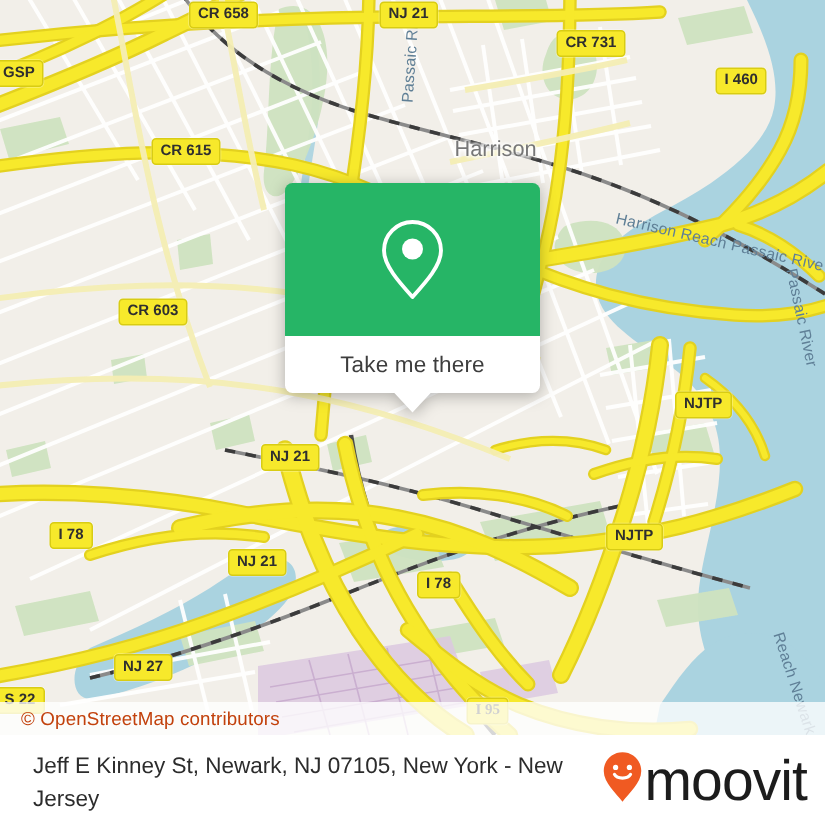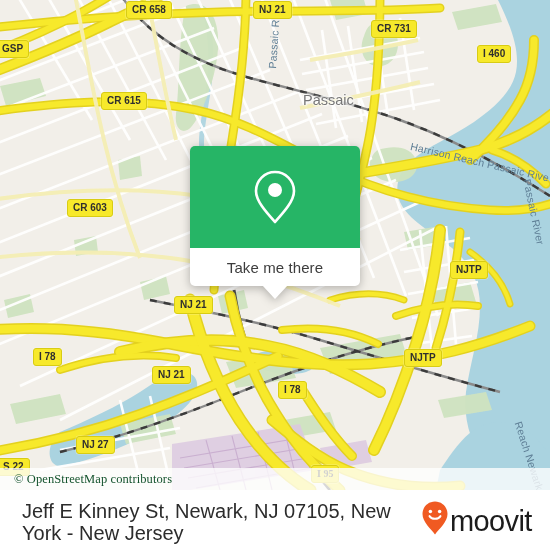--- a/index.html
+++ b/index.html
@@ -47,23 +47,23 @@
     height: 22px;
     background: rgba(255,255,255,0.78);
     display: flex;
     align-items: center;
     box-sizing: border-box;
     padding-left: 14px;
     z-index: 40;
   }
   .attribution span {
     font-size: 12.5px;
-    color: #14532d;
+    color: #c2410c;
     letter-spacing: 0.1px;
-    font-family: Liberation Serif, serif;
+    font-family: Liberation Sans, sans-serif;
   }
 
   
   .shield {
     position: absolute;
     z-index: 25;
     background: #f7e92b;
     border: 1.3px solid #d8cc14;
     border-radius: 3px;
     color: #2f2f2f;
@@ -97,21 +97,20 @@
   }
 
   
   .popup {
     position: absolute;
     left: 190px;
     top: 122px;
     width: 170px;
     z-index: 60;
     filter: drop-shadow(0 2px 5px rgba(0,0,0,0.28));
-    margin-top: 24px;
   }
   .popup-top {
     height: 102px;
     background: #26b566;
     border-radius: 5px 5px 0 0;
     display: flex;
     align-items: center;
     justify-content: center;
   }
   .popup-pin svg { display: block; }
@@ -149,36 +148,36 @@
     width: 550px;
     height: 60px;
     background: #ffffff;
     display: flex;
     align-items: flex-start;
     box-sizing: border-box;
     padding: 10px 12px 0 22px;
   }
   .footer-title {
     flex: 1 1 auto;
-    font-size: 20px;
+    font-size: 15px;
     line-height: 22px;
     color: #2c2c2c;
     font-family: "Liberation Sans", sans-serif;
     padding-right: 10px;
     max-width: 390px;
   }
   .brand {
     flex: 0 0 auto;
     display: flex;
     align-items: center;
     padding-top: 1px;
   }
   .brand-mark { display: block; }
   .brand-word {
-    font-size: 29px;
+    font-size: 38px;
     line-height: 33px;
     color: #1c1c1c;
     font-family: "Liberation Sans", sans-serif;
     font-weight: normal;
     letter-spacing: -0.6px;
     margin-left: 2px;
     position: relative;
     top: 1px;
   }
 </style>
@@ -402,34 +401,34 @@
           <path d="M-10,258 C60,250 130,250 196,262 C250,272 296,288 340,306"></path>
           <path d="M74,-10 C84,40 92,90 104,140 C114,182 126,222 140,258"></path>
           <path d="M146,-10 C156,40 164,90 176,140"></path>
           <path d="M310,60 C346,54 382,48 418,40"></path>
           <path d="M300,108 C340,100 380,92 420,82"></path>
         </g>
 
       </g>
     </svg>
 
-    <div class="place-label" style="left:303px; top:92px;">Passaic</div>
+    <div class="place-label" style="left:303px; top:92px;">Harrison</div>
 
     <div class="water-label" style="left:266px; top:68px; transform:rotate(-86deg); transform-origin:left top;">Passaic River</div>
     <div class="water-label" style="left:412px; top:140px; transform:rotate(13deg); transform-origin:left top;">Harrison Reach Passaic Rive</div>
     <div class="water-label" style="left:533px; top:178px; transform:rotate(78deg); transform-origin:left top;">Passaic River</div>
     <div class="water-label" style="left:524px; top:420px; transform:rotate(72deg); transform-origin:left top;">Reach Newark Bay</div>
 
     <div class="shield" style="left:126px; top:1px;">CR 658</div>
     <div class="shield" style="left:253px; top:1px;">NJ 21</div>
     <div class="shield" style="left:371px; top:20px;">CR 731</div>
     <div class="shield" style="left:477px; top:45px;">I 460</div>
     <div class="shield" style="left:-4px;  top:40px;">GSP</div>
     <div class="shield" style="left:101px; top:92px;">CR 615</div>
-    <div class="shield" style="left:67px;  top:199px;">CR 603</div>
+    <div class="shield" style="left:79px;  top:199px;">CR 603</div>
     <div class="shield" style="left:450px; top:261px;">NJTP</div>
     <div class="shield" style="left:174px; top:296px;">NJ 21</div>
     <div class="shield" style="left:404px; top:349px;">NJTP</div>
     <div class="shield" style="left:33px;  top:348px;">I 78</div>
     <div class="shield" style="left:278px; top:381px;">I 78</div>
     <div class="shield" style="left:152px; top:366px;">NJ 21</div>
     <div class="shield" style="left:76px;  top:436px;text-align:right;">NJ 27</div>
     <div class="shield" style="left:-3px;  top:458px;">S 22</div>
     <div class="shield" style="left:311px; top:465px;font-family:Liberation Serif, serif;">I 95</div>
 

